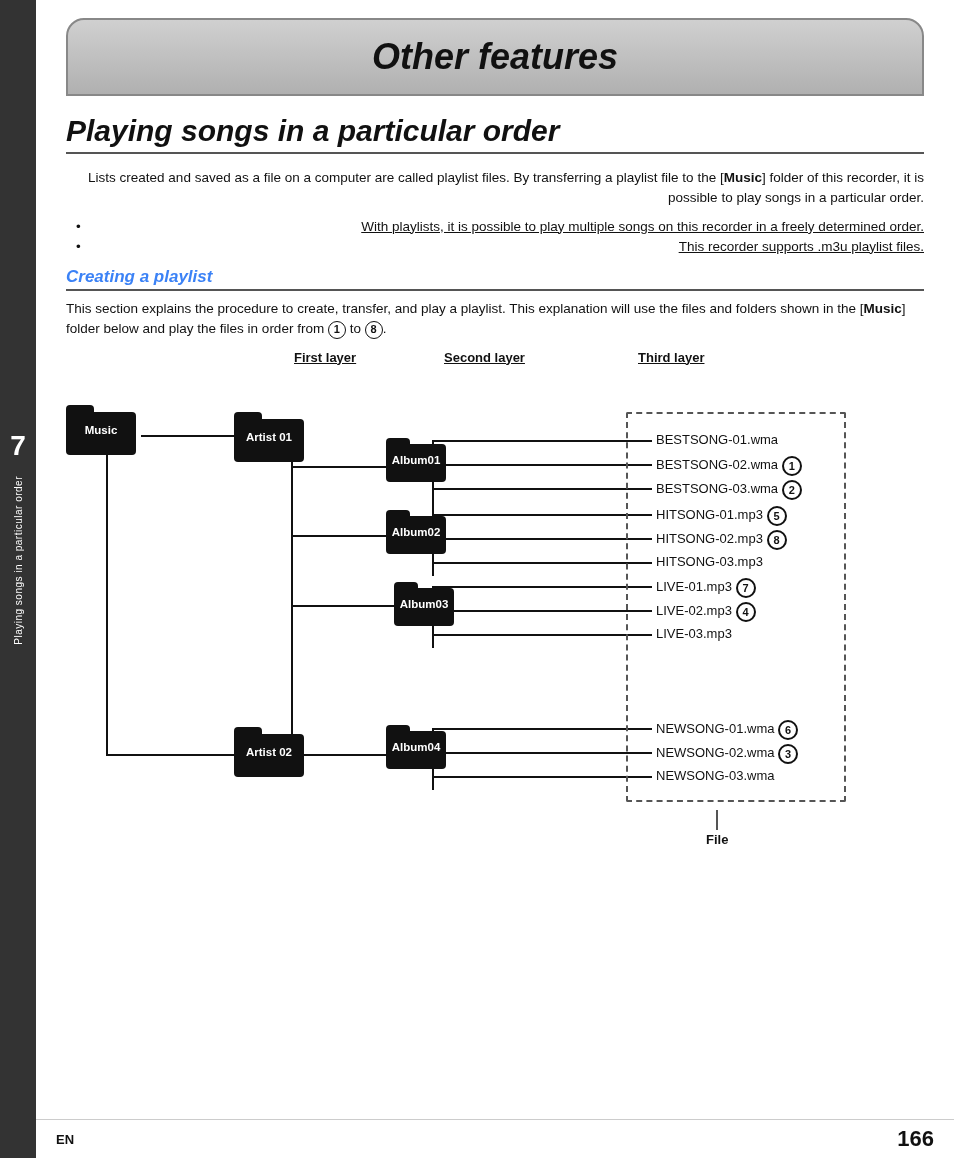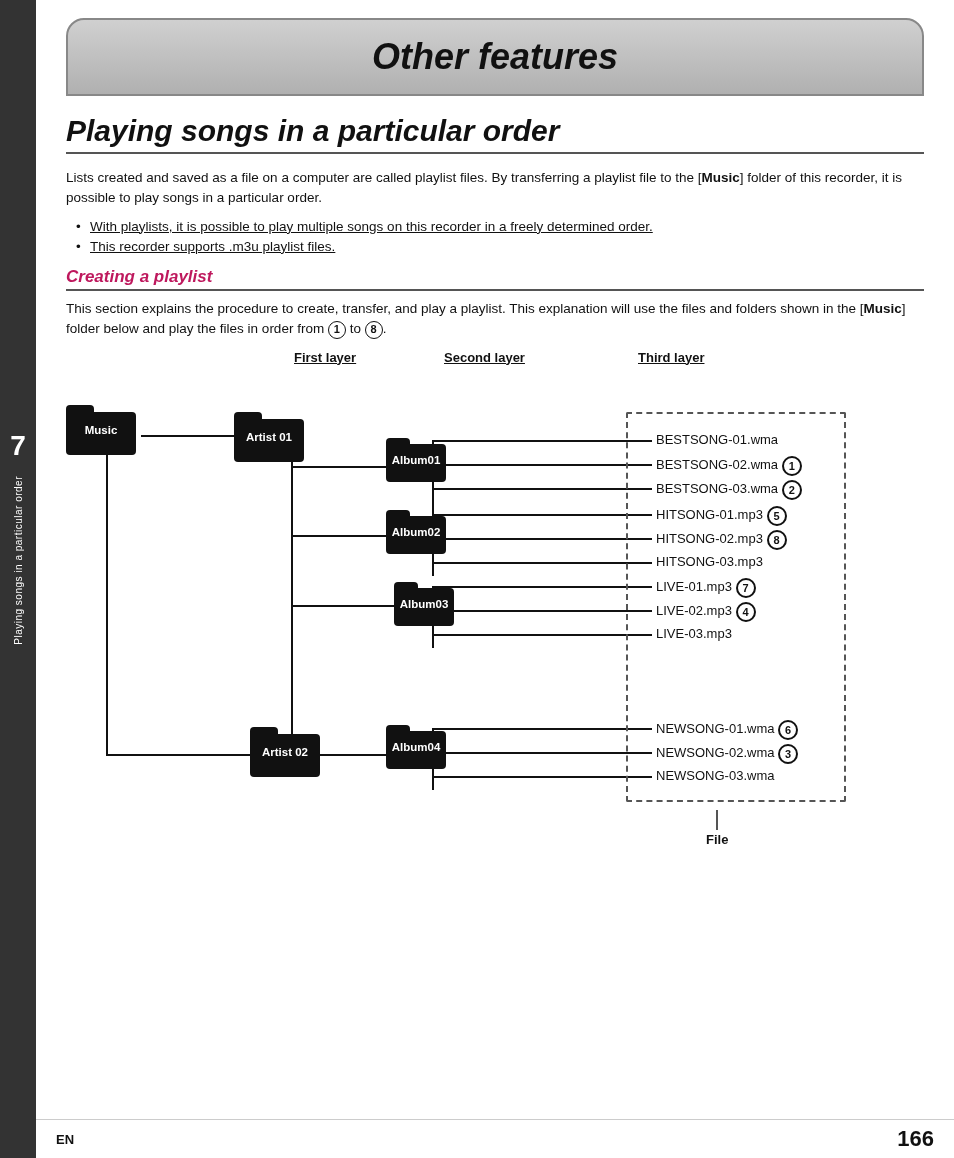--- a/index.html
+++ b/index.html
@@ -36,20 +36,21 @@
       color: #111;
       margin: 18px 30px 4px 30px;
       padding-bottom: 4px;
       border-bottom: 2px solid #555;
     }
 
     
     .main-content {
       margin: 0 30px;
       padding-top: 10px;
+      text-align: right;
     }
 
     .intro-text {
       font-size: 13.5px;
       line-height: 1.5;
       color: #111;
       margin-bottom: 8px;
     }
 
     .bullet-list {
@@ -68,21 +69,21 @@
       content: "•";
       position: absolute;
       left: 0;
     }
 
     
     .subsection-title {
       font-size: 17px;
       font-weight: bold;
       font-style: italic;
-      color: #be185d;
+      color: #3b82f6;
       border-bottom: 2px solid #555;
       margin: 10px 30px 8px 30px;
       padding-bottom: 2px;
     }
 
     .subsection-text {
       font-size: 13.5px;
       line-height: 1.5;
       color: #111;
       margin: 0 30px 10px 30px;
@@ -351,21 +352,21 @@
     </div>
 
     <div class="folder" style="left:188px; top:62px;">
       <div class="folder-shape">
         <div class="folder-tab"></div>
         <div class="folder-body"></div>
         <span class="folder-label">Artist 01</span>
       </div>
     </div>
 
-    <div class="folder" style="left:188px; top:377px;margin-left:16px;">
+    <div class="folder" style="left:188px; top:377px;">
       <div class="folder-shape">
         <div class="folder-tab"></div>
         <div class="folder-body"></div>
         <span class="folder-label">Artist 02</span>
       </div>
     </div>
 
     <div class="folder" style="left:340px; top:88px;">
       <div class="folder-shape" style="width:60px; height:45px;">
         <div class="folder-tab" style="width:24px; height:9px;"></div>

